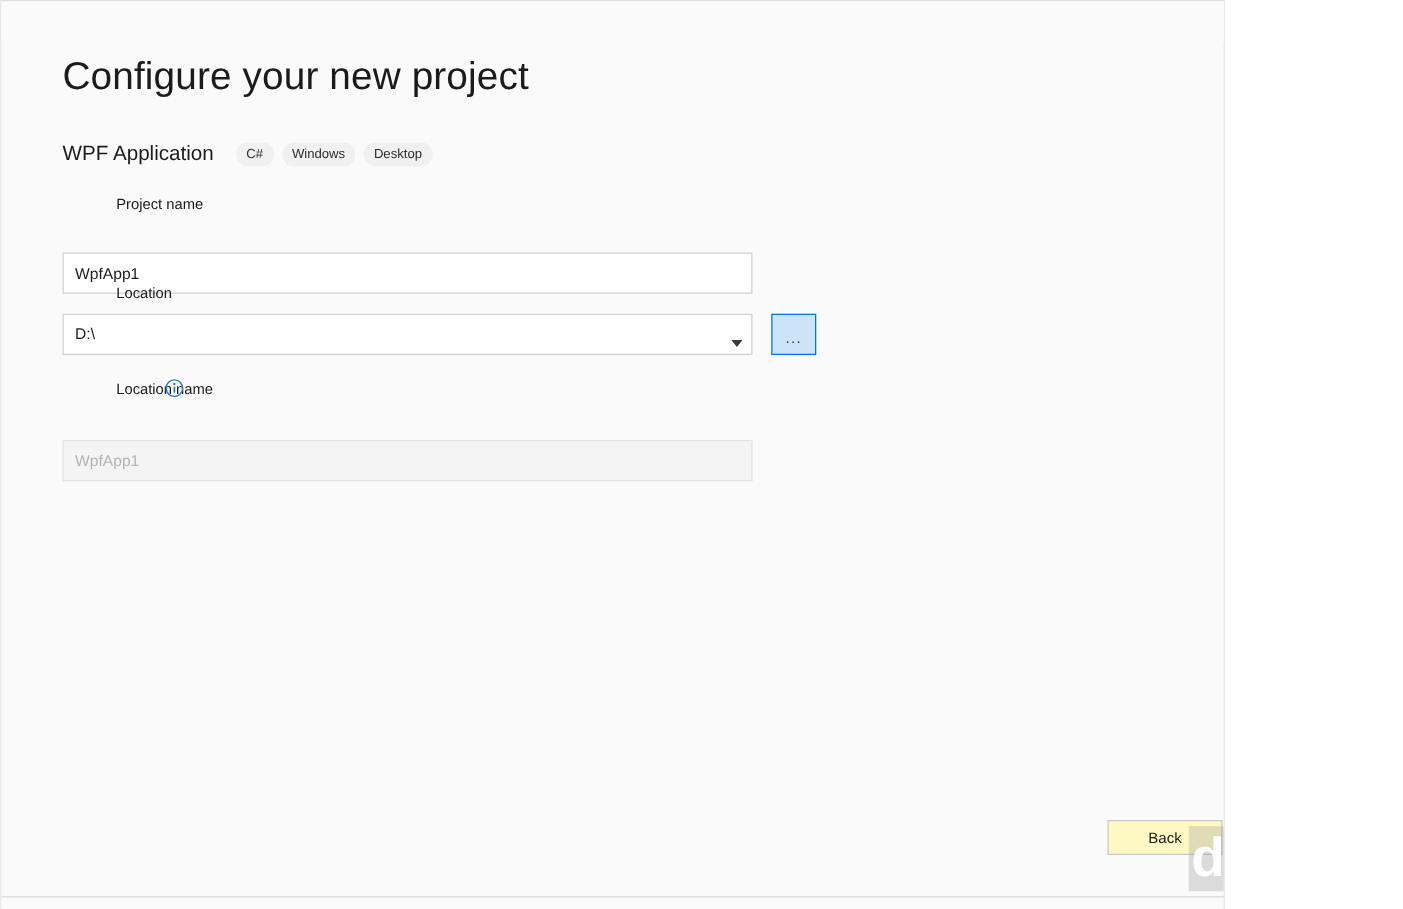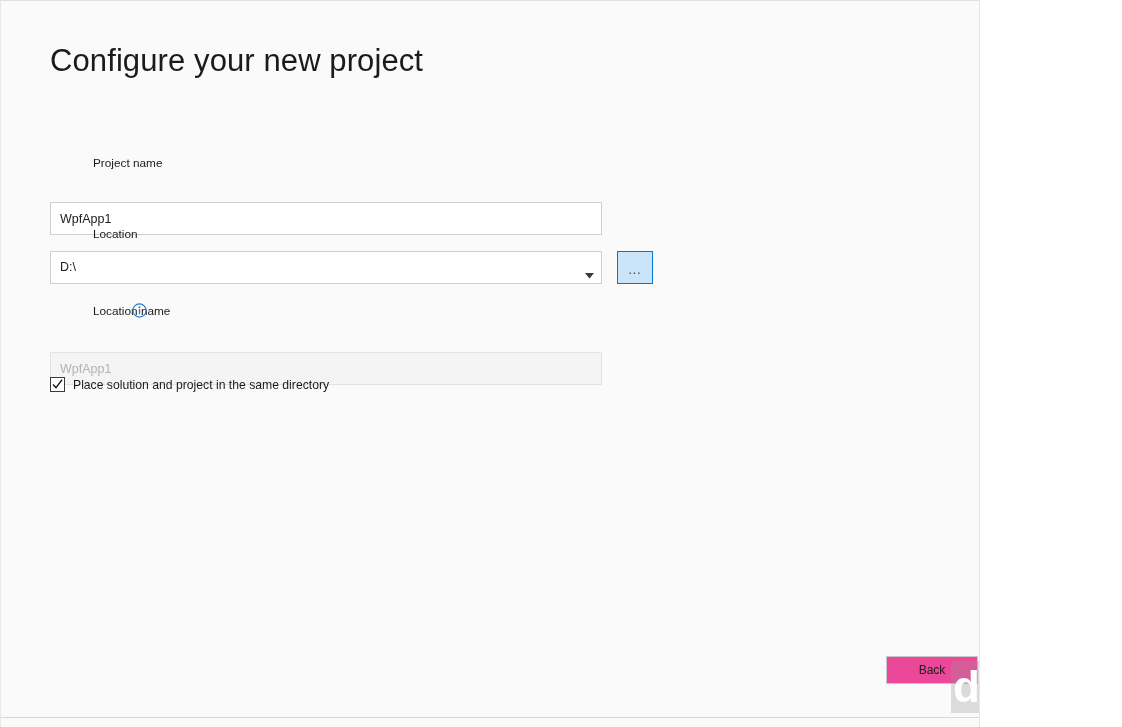--- a/index.html
+++ b/index.html
@@ -205,21 +205,21 @@
     white-space: nowrap;
   }
 
   
   .dlg-button {
     position: absolute;
     top: 655px;
     width: 92px;
     height: 28px;
     box-sizing: border-box;
-    background: #ec4899;
+    background: #fef9c3;
     border: 1px solid #c8c8c8;
     font-family: "Liberation Sans", sans-serif;
     font-size: 12px;
     color: #1b1b1b;
     display: flex;
     align-items: center;
     justify-content: center;
     cursor: default;
   }
   #btn-back { left: 885px; }
@@ -292,20 +292,26 @@
         <svg width="12" height="12" viewBox="0 0 12 12">
           <line x1="0.6" y1="0.6" x2="11.4" y2="11.4" stroke="#4a4a4a" stroke-width="1"></line>
           <line x1="11.4" y1="0.6" x2="0.6" y2="11.4" stroke="#4a4a4a" stroke-width="1"></line>
         </svg>
       </span>
     </div>
   </div>
 
   <div id="page-title">Configure your new project</div>
 
+  <div id="subtitle-row">
+    <span id="template-name">WPF Application</span>
+    <span class="tag">C#</span>
+    <span class="tag">Windows</span>
+    <span class="tag">Desktop</span>
+  </div>
 
   <div class="field-label" id="label-project-name">Project name</div>
   <input class="text-input" id="input-project-name" type="text" value="WpfApp1" style="">
 
   <div class="field-label" id="label-location">Location</div>
   <div id="combo-location">
     <span id="combo-location-value">D:\</span>
     <span id="combo-arrow">
       <svg width="9" height="6" viewBox="0 0 9 6">
         <polygon points="0,0 9,0 4.5,5.5" fill="#3a3a3a"></polygon>
@@ -317,28 +323,20 @@
   <div class="field-label" id="label-solution-name">Location name</div>
   <span id="info-icon">
     <svg width="15" height="15" viewBox="0 0 15 15">
       <circle cx="7.5" cy="7.5" r="6.6" fill="none" stroke="#2a79c4" stroke-width="1.1"></circle>
       <circle cx="7.5" cy="4.2" r="0.95" fill="#2a79c4"></circle>
       <rect x="6.85" y="6.1" width="1.35" height="5.1" rx="0.5" fill="#2a79c4"></rect>
     </svg>
   </span>
   <input class="text-input" id="input-solution-name" type="text" disabled="" placeholder="WpfApp1" style="">
 
-  <div id="checkbox-row">
-    <span id="checkbox-box">
-      <svg width="13" height="13" viewBox="0 0 13 13" style="position:absolute;left:0;top:0">
-        <polyline points="2,6.4 5,9.6 11,1.8" fill="none" stroke="#1b1b1b" stroke-width="1.4"></polyline>
-      </svg>
-    </span>
-    <span id="checkbox-label">Place solution and project in the same directory</span>
-  </div>
 
   <div class="dlg-button" id="btn-back">Back</div>
   <div class="dlg-button" id="btn-next">Next</div>
   <div id="footer-rule"></div>
 
   <div id="annotation-arrow">
     <svg width="100" height="112" viewBox="0 0 100 112">
       <path d="M72,12 C64,34 44,62 29,88" fill="none" stroke="#e0705f" stroke-width="3.2" stroke-linecap="round"></path>
       <path d="M29,88 C27,76 24,66 21,59" fill="none" stroke="#e0705f" stroke-width="3.2" stroke-linecap="round"></path>
       <path d="M29,88 C38,83 46,80 53,79" fill="none" stroke="#e0705f" stroke-width="3.2" stroke-linecap="round"></path>

